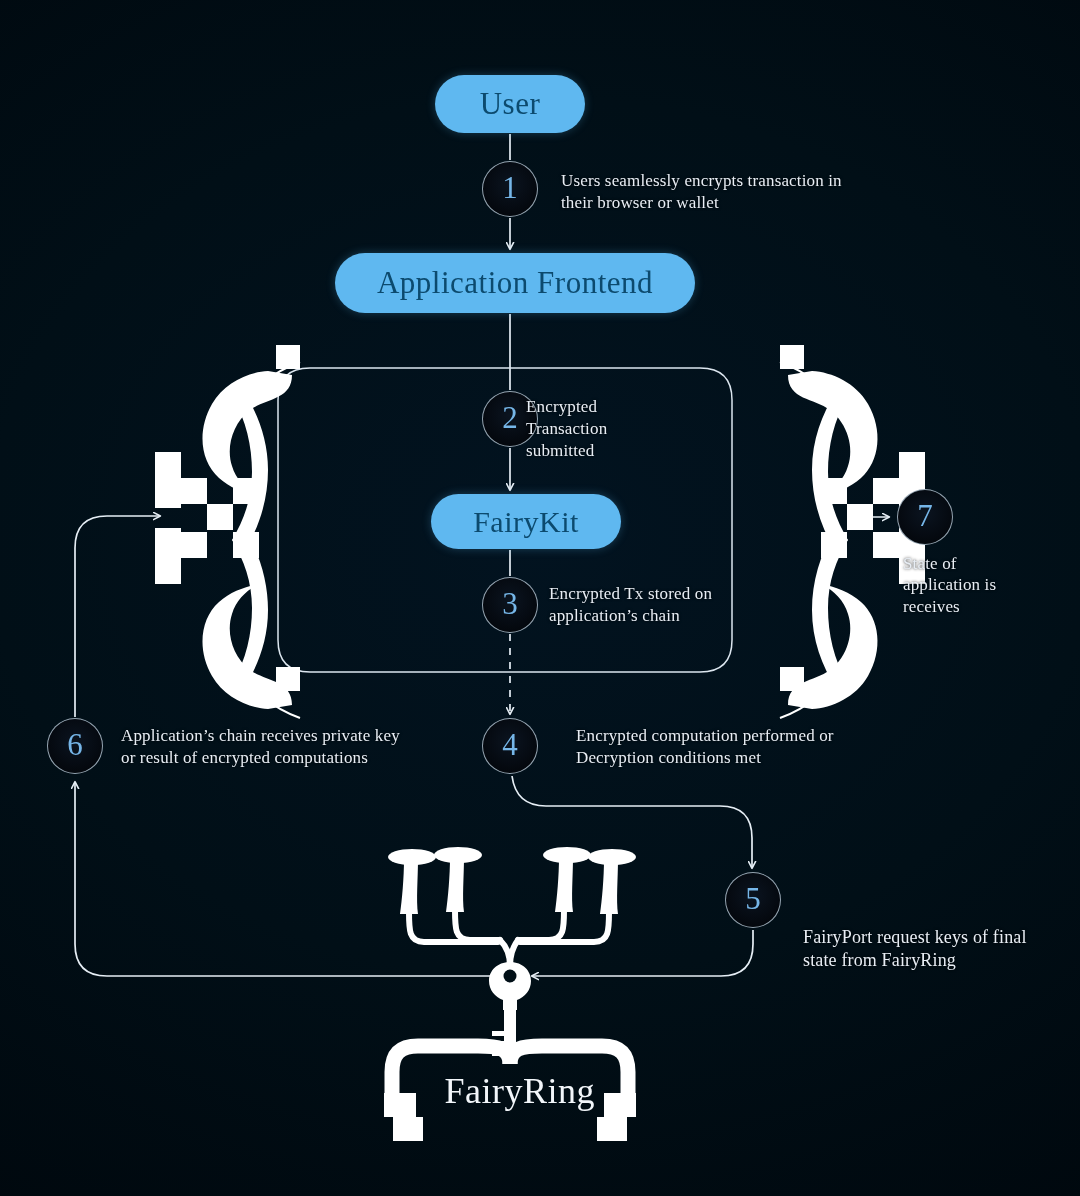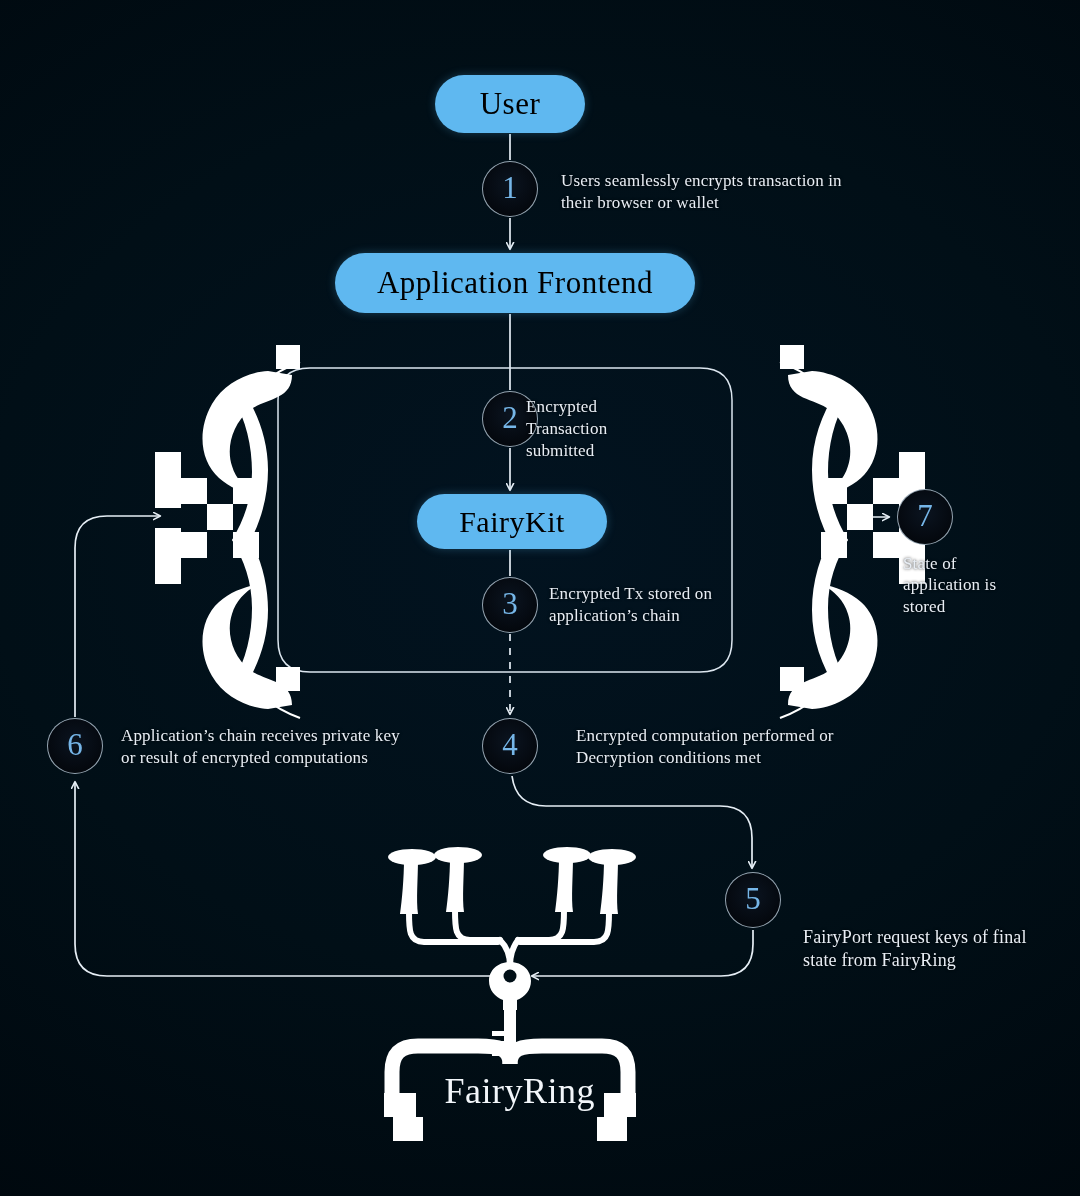--- a/index.html
+++ b/index.html
@@ -24,36 +24,36 @@
   }
 
   
   .pill {
     position: absolute;
     display: flex;
     align-items: center;
     justify-content: center;
     background: #5fb8f0;
     border-radius: 999px;
-    color: #000000;
+    color: #0c4a6e;
     font-family: "Liberation Serif", "DejaVu Serif", serif;
     letter-spacing: .5px;
     box-shadow: 0 0 10px rgba(95,184,240,.28);
     white-space: nowrap;
   }
   #pill-user {
     left: 435px; top: 75px; width: 150px; height: 58px;
     font-size: 31px;
   }
   #pill-frontend {
     left: 335px; top: 253px; width: 360px; height: 60px;
     font-size: 31px;
   }
   #pill-fairykit {
-    left: 417px; top: 494px; width: 190px; height: 55px;
+    left: 431px; top: 494px; width: 190px; height: 55px;
     font-size: 30px;
   }
 
   
   .step {
     position: absolute;
     width: 56px; height: 56px;
     border-radius: 50%;
     background: radial-gradient(circle at 50% 42%, #0b1420 0%, #04080e 70%, #02060a 100%);
     border: 1px solid rgba(205,225,240,.72);
@@ -323,17 +323,17 @@
   <div class="step" id="step-7">
     <span>7</span>
   </div>
 
   <div class="caption" id="cap-1">Users seamlessly encrypts transaction in their browser or wallet</div>
   <div class="caption" id="cap-2">Encrypted Transaction submitted</div>
   <div class="caption" id="cap-3">Encrypted Tx stored on application’s chain</div>
   <div class="caption" id="cap-4">Encrypted computation performed or Decryption conditions met</div>
   <div class="caption" id="cap-5">FairyPort request keys of final state from FairyRing</div>
   <div class="caption" id="cap-6">Application’s chain receives private key or result of  encrypted computations</div>
-  <div class="caption" id="cap-7">State of application is stored</div>
+  <div class="caption" id="cap-7">State of application is receives</div>
 
   <div id="fairyring-word">FairyRing</div>
 
 </div>
 
 </body></html>

